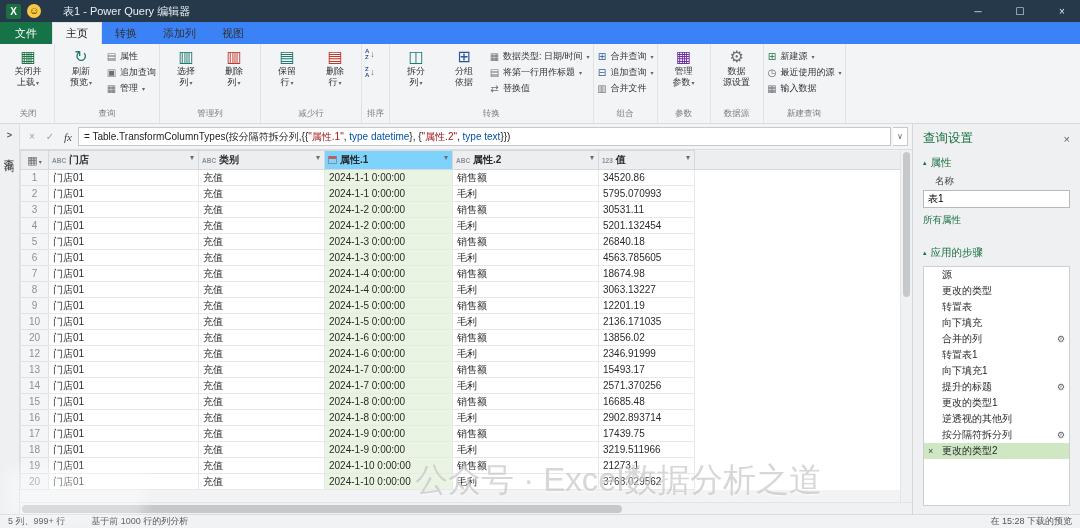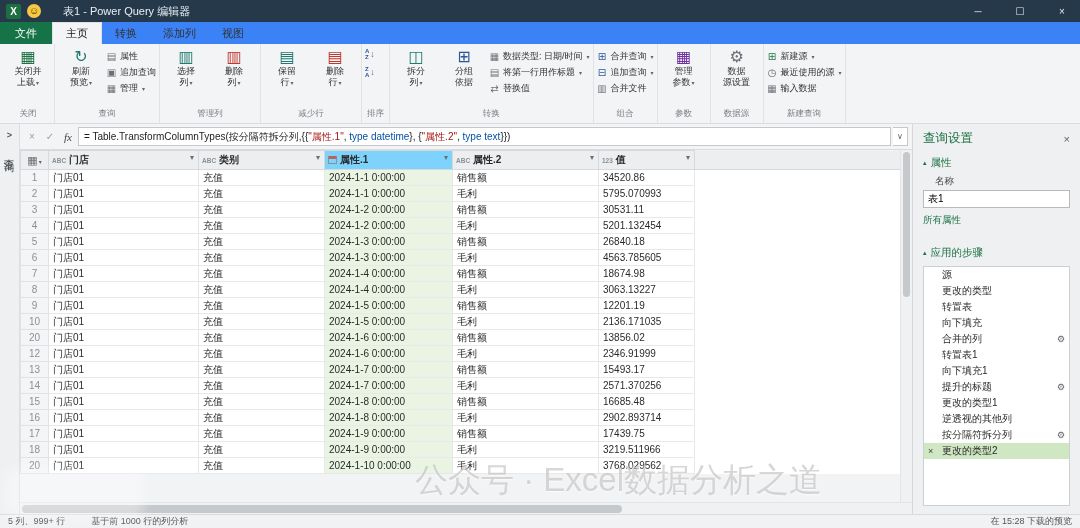--- a/index.html
+++ b/index.html
@@ -506,20 +506,29 @@
               <tr>
                 <td class="rn">18</td>
                 <td>门店01</td>
                 <td>充值</td>
                 <td class="selcol right">2024-1-9 0:00:00</td>
                 <td>毛利</td>
                 <td class="right">3219.511966</td>
                 <td class="fillerc"></td>
               </tr>
               <tr>
+                <td class="rn">19</td>
+                <td>门店01</td>
+                <td>充值</td>
+                <td class="selcol right">2024-1-10 0:00:00</td>
+                <td>销售额</td>
+                <td class="right">21273.1</td>
+                <td class="fillerc"></td>
+              </tr>
+              <tr>
                 <td class="rn">20</td>
                 <td>门店01</td>
                 <td>充值</td>
                 <td class="selcol right">2024-1-10 0:00:00</td>
                 <td>毛利</td>
                 <td class="right">3768.029562</td>
                 <td class="fillerc"></td>
               </tr>
             </tbody>
         </table>

